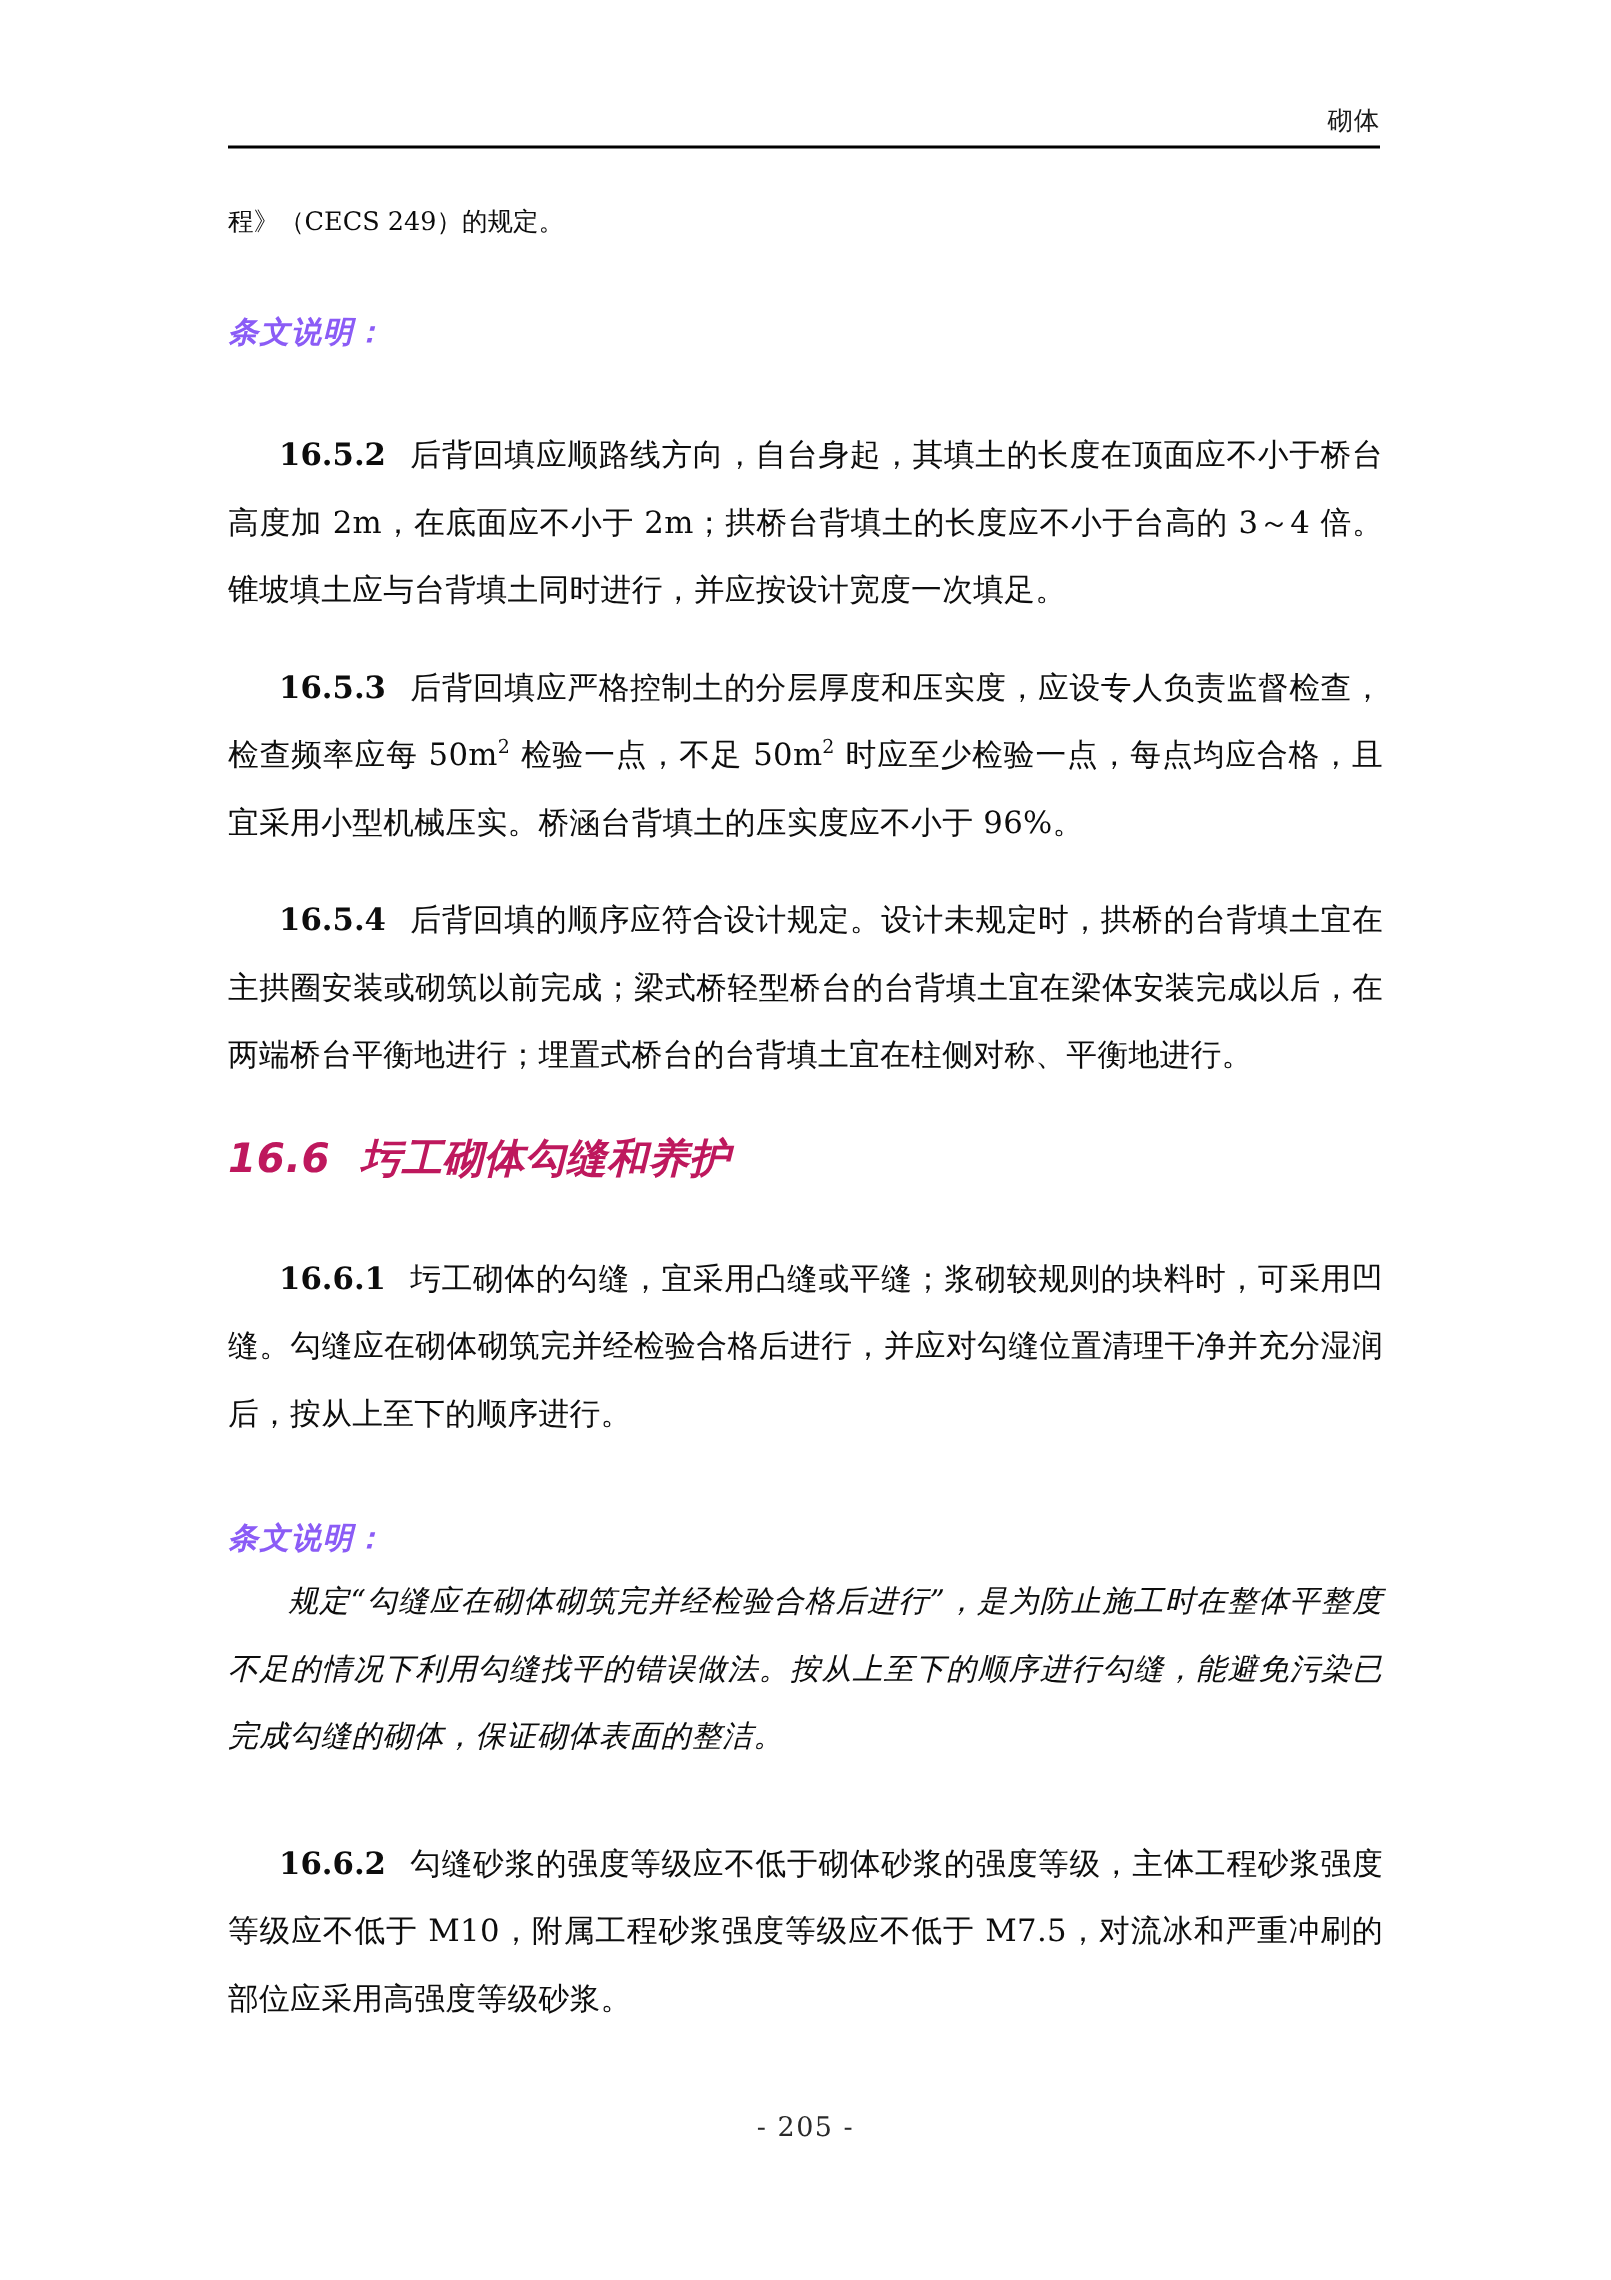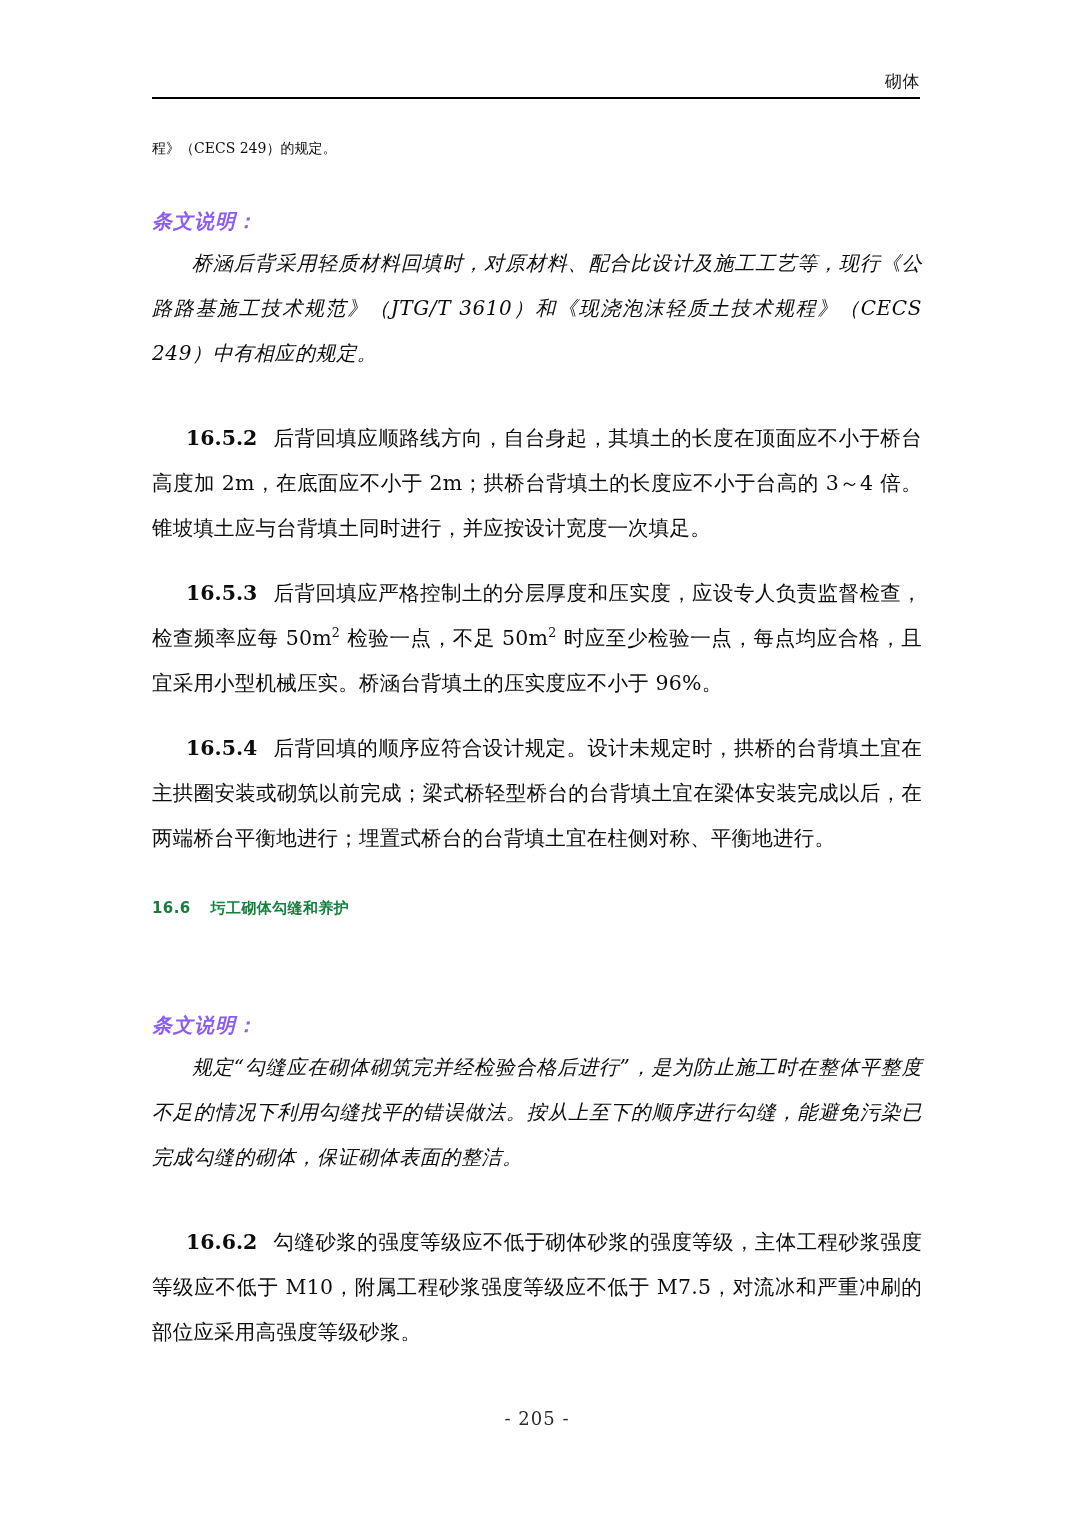--- a/index.html
+++ b/index.html
@@ -71,21 +71,21 @@
   .clause .num {
     font-weight: bold;
     letter-spacing: 0;
     margin-left: 34px;
     margin-right: 16px;
   }
 
   
   .plain {
     font-family: "DejaVu Serif", "Liberation Serif", serif;
-    font-size: 14px;
+    font-size: 17px;
     line-height: 45px;
     text-align: justify;
     text-justify: inter-ideograph;
     color: #0d0d0d;
   }
 
   
   .note-title {
     font-family: "DejaVu Serif", "Liberation Serif", serif;
     font-size: 20px;
@@ -103,25 +103,26 @@
     text-align: justify;
     text-justify: inter-ideograph;
     letter-spacing: 0.6px;
     text-indent: 40px;
     color: #0d0d0d;
   }
 
   
   .section-heading {
     font-family: "DejaVu Sans", "Liberation Sans", sans-serif;
-    font-size: 15px;
+    font-size: 27px;
     font-weight: bold;
     line-height: 34px;
     letter-spacing: 0.4px;
-    color: #15803d;
+    color: #be185d;
+    font-style: italic;
   }
   .section-heading .sh-num {
     margin-right: 20px;
   }
 
   .sup {
     font-size: 0.62em;
     vertical-align: super;
     line-height: 0;
   }
@@ -153,21 +154,20 @@
     <div class="header-rule"></div>
   </div>
 
   <div class="content">
 
     <p class="plain">程》（CECS 249）的规定。</p>
 
     <div class="gap-md"></div>
 
     <p class="note-title">条文说明：</p>
-    <p class="note-body">桥涵后背采用轻质材料回填时，对原材料、配合比设计及施工工艺等，现行《公路路基施工技术规范》（JTG/T 3610）和《现浇泡沫轻质土技术规程》（CECS 249）中有相应的规定。</p>
 
     <div class="gap-lg"></div>
 
     <p class="clause">
       <span class="num">16.5.2</span><span>后背回填应顺路线方向，自台身起，其填土的长度在顶面应不小于桥台高度加 2m，在底面应不小于 2m；拱桥台背填土的长度应不小于台高的 3～4 倍。锥坡填土应与台背填土同时进行，并应按设计宽度一次填足。</span>
     </p>
 
     <div class="gap-sm"></div>
 
     <p class="clause">
@@ -181,20 +181,23 @@
     </p>
 
     <div class="gap-md"></div>
 
     <p class="section-heading">
       <span class="sh-num">16.6</span><span>圬工砌体勾缝和养护</span>
     </p>
 
     <div class="gap-lg"></div>
 
+    <p class="clause">
+      <span class="num">16.6.1</span><span>圬工砌体的勾缝，宜采用凸缝或平缝；浆砌较规则的块料时，可采用凹缝。勾缝应在砌体砌筑完并经检验合格后进行，并应对勾缝位置清理干净并充分湿润后，按从上至下的顺序进行。</span>
+    </p>
 
     <div class="gap-lg"></div>
 
     <p class="note-title">条文说明：</p>
     <p class="note-body">规定“勾缝应在砌体砌筑完并经检验合格后进行”，是为防止施工时在整体平整度不足的情况下利用勾缝找平的错误做法。按从上至下的顺序进行勾缝，能避免污染已完成勾缝的砌体，保证砌体表面的整洁。</p>
 
     <div class="gap-lg"></div>
 
     <p class="clause">
       <span class="num">16.6.2</span><span>勾缝砂浆的强度等级应不低于砌体砂浆的强度等级，主体工程砂浆强度等级应不低于 M10，附属工程砂浆强度等级应不低于 M7.5，对流冰和严重冲刷的部位应采用高强度等级砂浆。</span>

